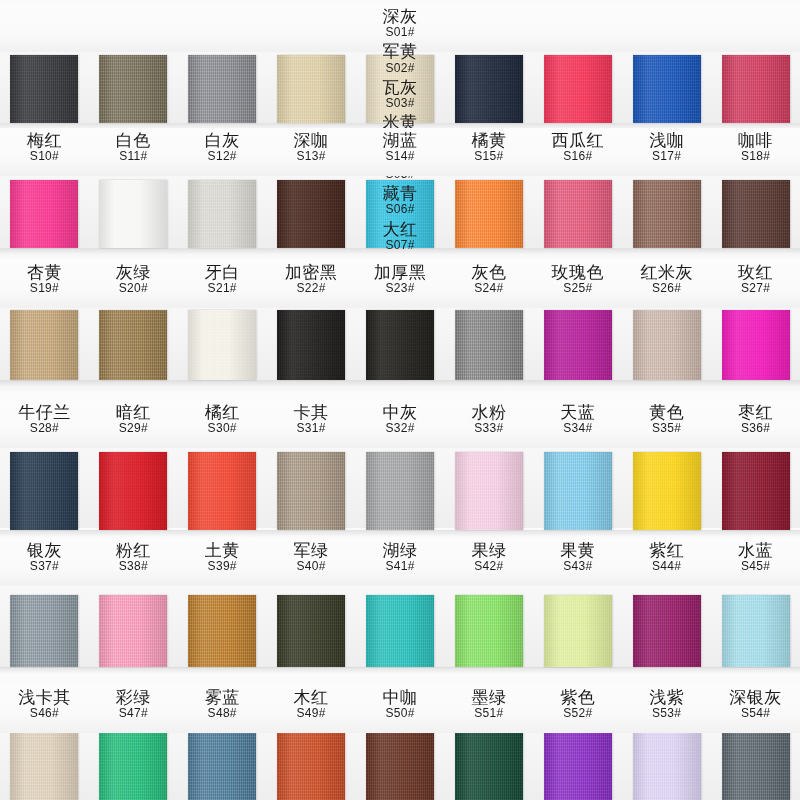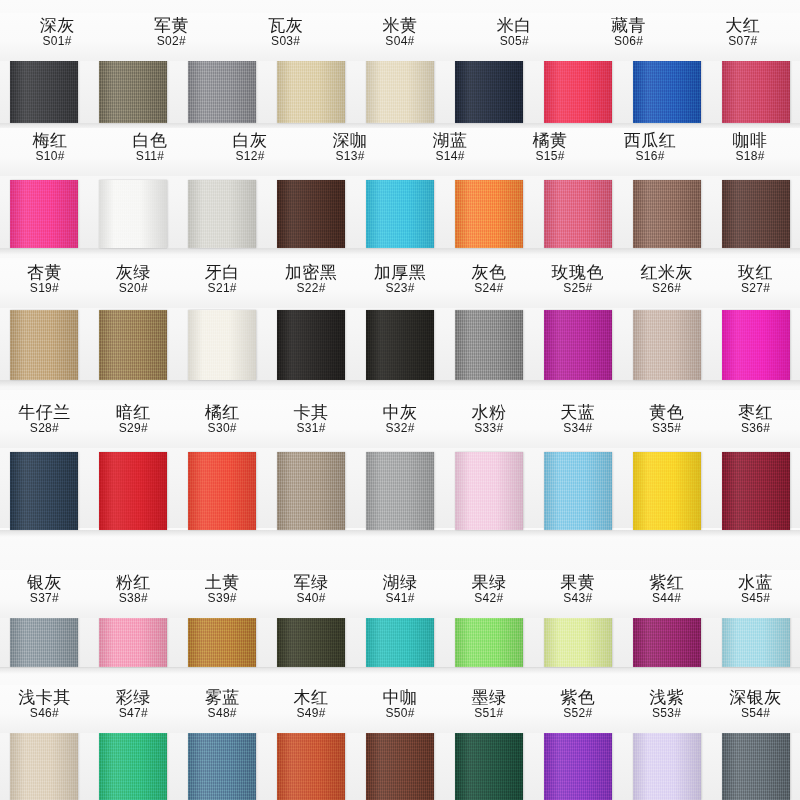--- a/index.html
+++ b/index.html
@@ -148,21 +148,21 @@
           <div class="tape" title="大红" style="background: rgb(242, 58, 92);"></div>
         </div>
         <div class="tape-cell">
           <div class="tape" title="彩蓝" style="background: rgb(32, 89, 184);"></div>
         </div>
         <div class="tape-cell">
           <div class="tape" title="铁锈红" style="background: rgb(207, 66, 99);"></div>
         </div>
       </div>
       <div class="shelf" style="top: 123px;"></div>
-      <div class="label-strip" style="top: 13px; height: 48px;">
+      <div class="label-strip" style="top: 4px; height: 48px; flex-direction: column;">
         <div class="label-cell">
           <span class="label-name">深灰</span>
           <span class="label-code">S01#</span>
         </div>
         <div class="label-cell">
           <span class="label-name">军黄</span>
           <span class="label-code">S02#</span>
         </div>
         <div class="label-cell">
           <span class="label-name">瓦灰</span>
@@ -241,20 +241,24 @@
         </div>
         <div class="label-cell">
           <span class="label-name">橘黄</span>
           <span class="label-code">S15#</span>
         </div>
         <div class="label-cell">
           <span class="label-name">西瓜红</span>
           <span class="label-code">S16#</span>
         </div>
         <div class="label-cell">
+          <span class="label-name">浅咖</span>
+          <span class="label-code">S17#</span>
+        </div>
+        <div class="label-cell">
           <span class="label-name">咖啡</span>
           <span class="label-code">S18#</span>
         </div>
       </div>
     </div>
     <div class="swatch-row" style="top: 0px;">
       <div class="row-bg" style="top: 258px; height: 122px;"></div>
       <div class="tape-strip" style="top: 310px; height: 70px;">
         <div class="tape-cell">
           <div class="tape" title="杏黄" style="background: rgb(196, 168, 126);"></div>
@@ -420,21 +424,21 @@
           <div class="tape" title="果黄" style="background: rgb(223, 237, 161);"></div>
         </div>
         <div class="tape-cell">
           <div class="tape" title="紫红" style="background: rgb(151, 36, 107);"></div>
         </div>
         <div class="tape-cell">
           <div class="tape" title="水蓝" style="background: rgb(167, 220, 232);"></div>
         </div>
       </div>
       <div class="shelf" style="top: 667px;"></div>
-      <div class="label-strip" style="top: 570px; height: 48px; justify-content: space-between;">
+      <div class="label-strip" style="top: 538px; height: 48px; justify-content: space-between;">
         <div class="label-cell">
           <span class="label-name">银灰</span>
           <span class="label-code">S37#</span>
         </div>
         <div class="label-cell">
           <span class="label-name">粉红</span>
           <span class="label-code">S38#</span>
         </div>
         <div class="label-cell">
           <span class="label-name">土黄</span>

